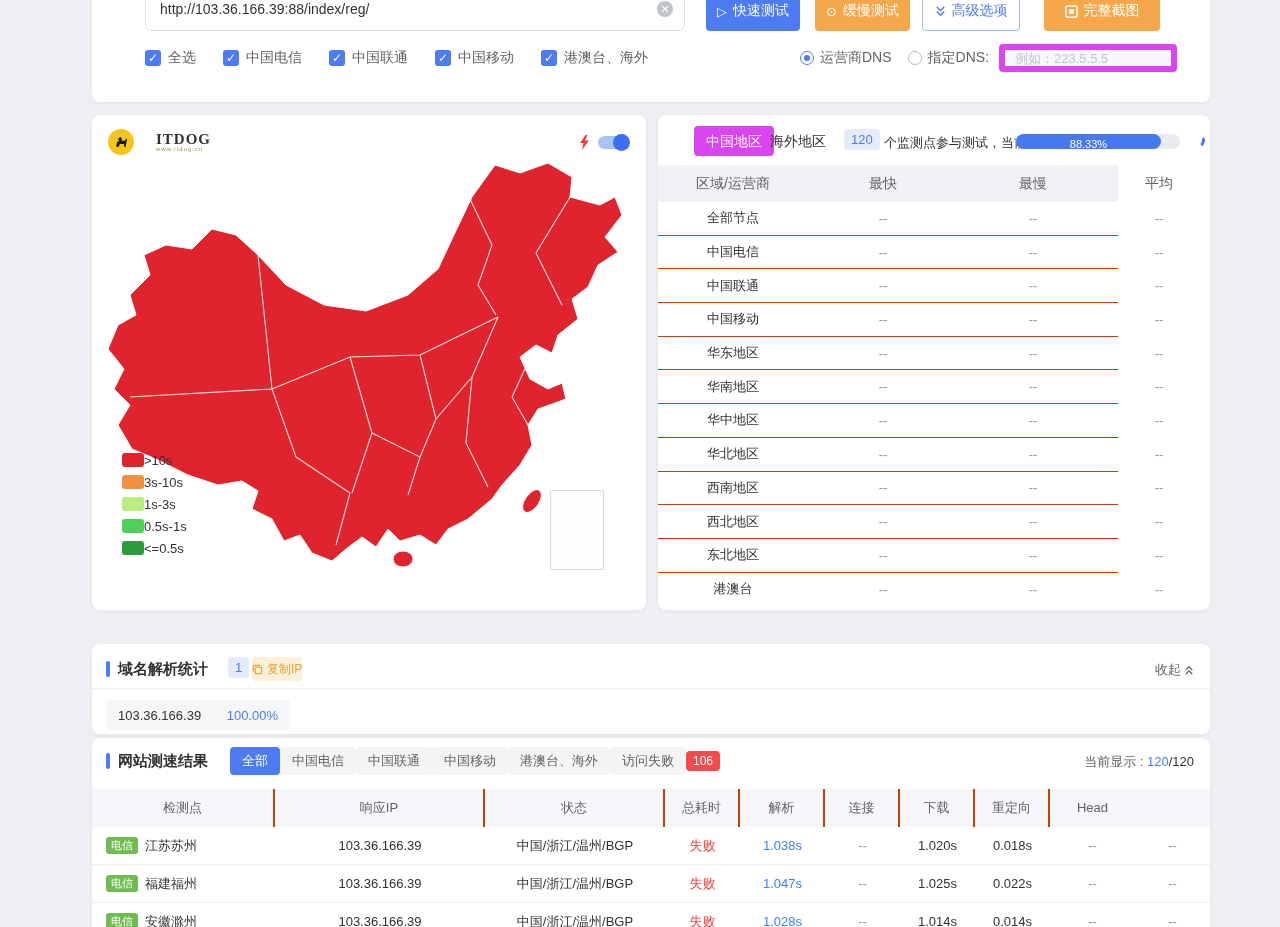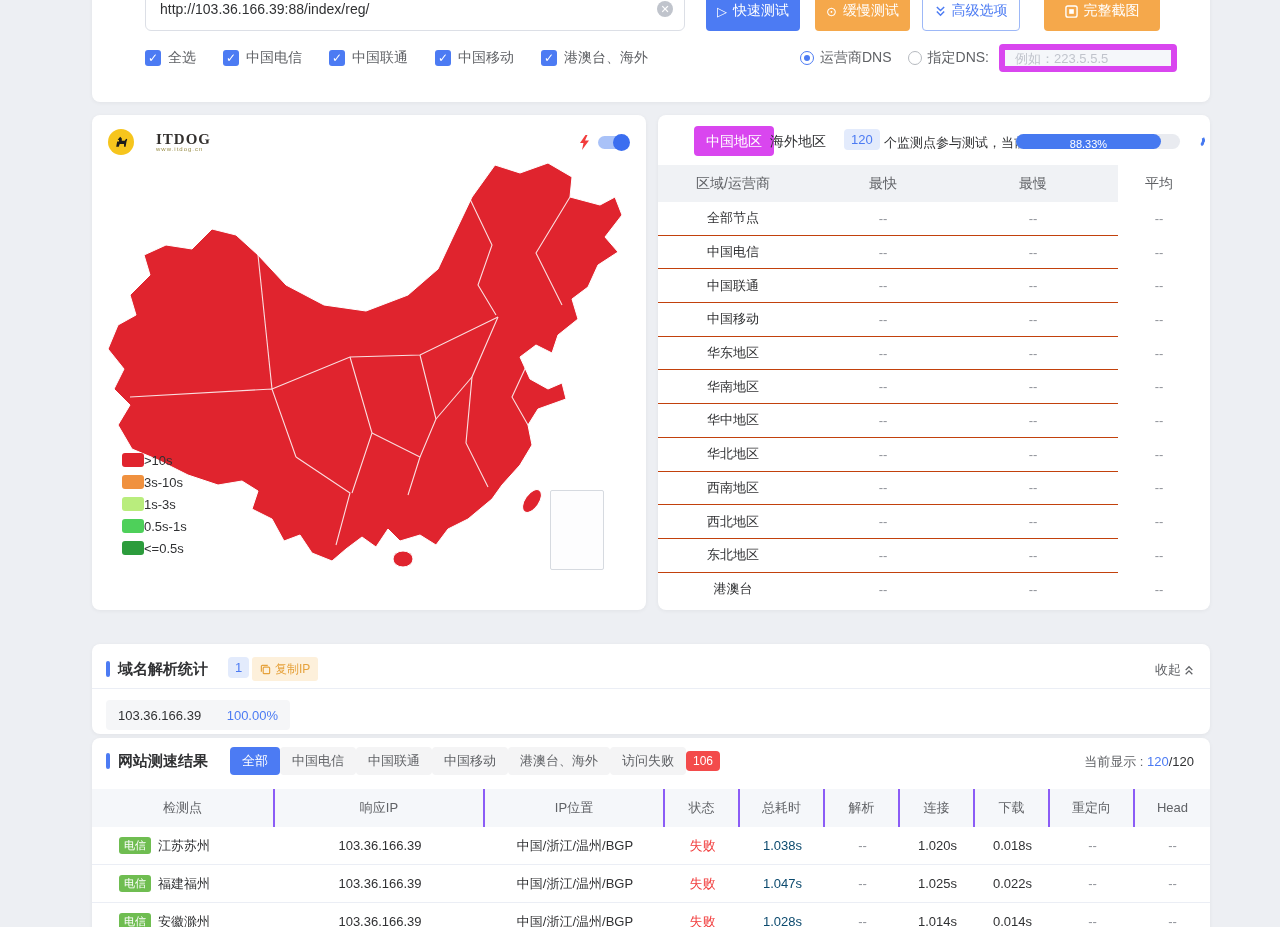--- a/index.html
+++ b/index.html
@@ -66,49 +66,49 @@
   .rt-row div { text-align:center; }
   .rt-name { color:#303133; }
   .rt-val { color:#909399; }
 
   
   #card-dns { left:92px; top:628px; width:1118px; height:90px;margin-top:16px; }
   .sec-bar { position:absolute; left:14px; width:4px; height:16px; border-radius:2px; background:#4c7bf3; }
   .sec-title { position:absolute; left:26px; font-size:15px; font-weight:bold; color:#303133; }
   #dns-bar { top:17px; } #dns-title { top:16px; }
   #badge-1 { position:absolute; left:136px; top:13px; }
-  .copy-btn { position:absolute; left:160px; top:13px; height:24px; padding:0 8px; background:#fdf0db; border:none; border-radius:3px; color:#e6a23c; font-size:12px; display:flex; align-items:center; gap:4px; cursor:pointer; font-family:inherit; }
+  .copy-btn { position:absolute; left:160px; top:13px; height:24px; padding:0 0; background:#fdf0db; border:none; border-radius:3px; color:#e6a23c; font-size:12px; display:flex; align-items:center; gap:4px; cursor:pointer; font-family:inherit; }
   .collapse { position:absolute; right:16px; top:17px; font-size:13px; color:#606266; display:flex; align-items:center; gap:3px; cursor:pointer; }
   .dns-divider { position:absolute; left:0; right:0; top:44px; height:1px; background:#ebeef5; }
   .ip-pill { position:absolute; left:14px; top:56px; width:184px; height:30px; background:#f5f6f8; border-radius:4px; display:flex; align-items:center; padding:0 12px; }
   .ip-text { font-size:13px; color:#303133; }
   .ip-pct { margin-left:auto; font-size:13px; color:#4c7bf3; }
 
   
   #card-results { left:92px; top:738px; width:1118px; height:206px; }
   #res-bar { top:15px; } #res-title { top:14px; }
   .filters { position:absolute; left:138px; top:9px; display:flex; align-items:center; gap:0; }
   .filter { height:28px; line-height:28px; padding:0 12px; border-radius:4px; font-size:13px; background:#f4f4f5; color:#606266; cursor:pointer; }
   .filter-active { background:#4c7bf3; color:#fff; }
   .badge-red { background:#f34b4b; color:#fff; border-radius:4px; font-size:12px; padding:3px 7px; }
   .showing { position:absolute; right:16px; top:15px; font-size:13px; color:#606266; }
   .showing .cur { color:#4c7bf3; }
   .showing .tot { color:#303133; }
   .res-table { position:absolute; left:0; top:51px; width:1118px; }
   .res-row { display:grid; grid-template-columns:183px 210px 180px 75px 85px 75px 75px 75px 85px 75px; align-items:center; }
   .res-head { height:38px; background:#f5f7fa; }
-  .res-head div { font-size:13px; color:#606266; text-align:center; border-right:2px solid #8b5cf6; height:38px; line-height:38px; }
+  .res-head div { font-size:13px; color:#606266; text-align:center; border-right:2px solid #c2410c; height:38px; line-height:38px; }
   .res-head div:last-child { border-right:none; }
   .res-data { height:38px; border-bottom:1px solid #ebeef5; font-size:13px; }
   .res-data div { text-align:center; }
   .cell-node { display:flex; align-items:center; gap:7px; padding-left:14px; text-align:left !important; }
-  .carrier-badge { background:#6fbd51; color:#fff; font-size:11px; border-radius:3px; padding:2px 5px; line-height:13px;margin-left:13px; }
+  .carrier-badge { background:#6fbd51; color:#fff; font-size:11px; border-radius:3px; padding:2px 5px; line-height:13px; }
   .node-name { font-size:13px; color:#303133; }
   .c-dark { color:#303133; } .c-dim { color:#909399; }
-  .c-fail { color:#f13b3b; } .c-total { color:#0c4a6e; }
+  .c-fail { color:#f13b3b; } .c-total { color:#3b82f6; }
 </style>
 </head>
 <body>
 
 <div class="card" id="card-top">
   <div class="url-input-wrap">
     <input class="url-input" type="text" value="http://103.36.166.39:88/index/reg/" style="">
     <span class="clear-ico">✕</span>
   </div>
 
@@ -379,21 +379,20 @@
   </div>
 
   <span class="showing">
     <span>当前显示 : </span><span class="cur">120</span><span class="tot">/120</span>
   </span>
 
   <div class="res-table">
     <div class="res-row res-head">
       <div>检测点</div>
       <div>响应IP</div>
-      <div>IP位置</div>
       <div>状态</div>
       <div>总耗时</div>
       <div>解析</div>
       <div>连接</div>
       <div>下载</div>
       <div>重定向</div>
       <div>Head</div>
     </div>
 
     <div class="res-row res-data">

